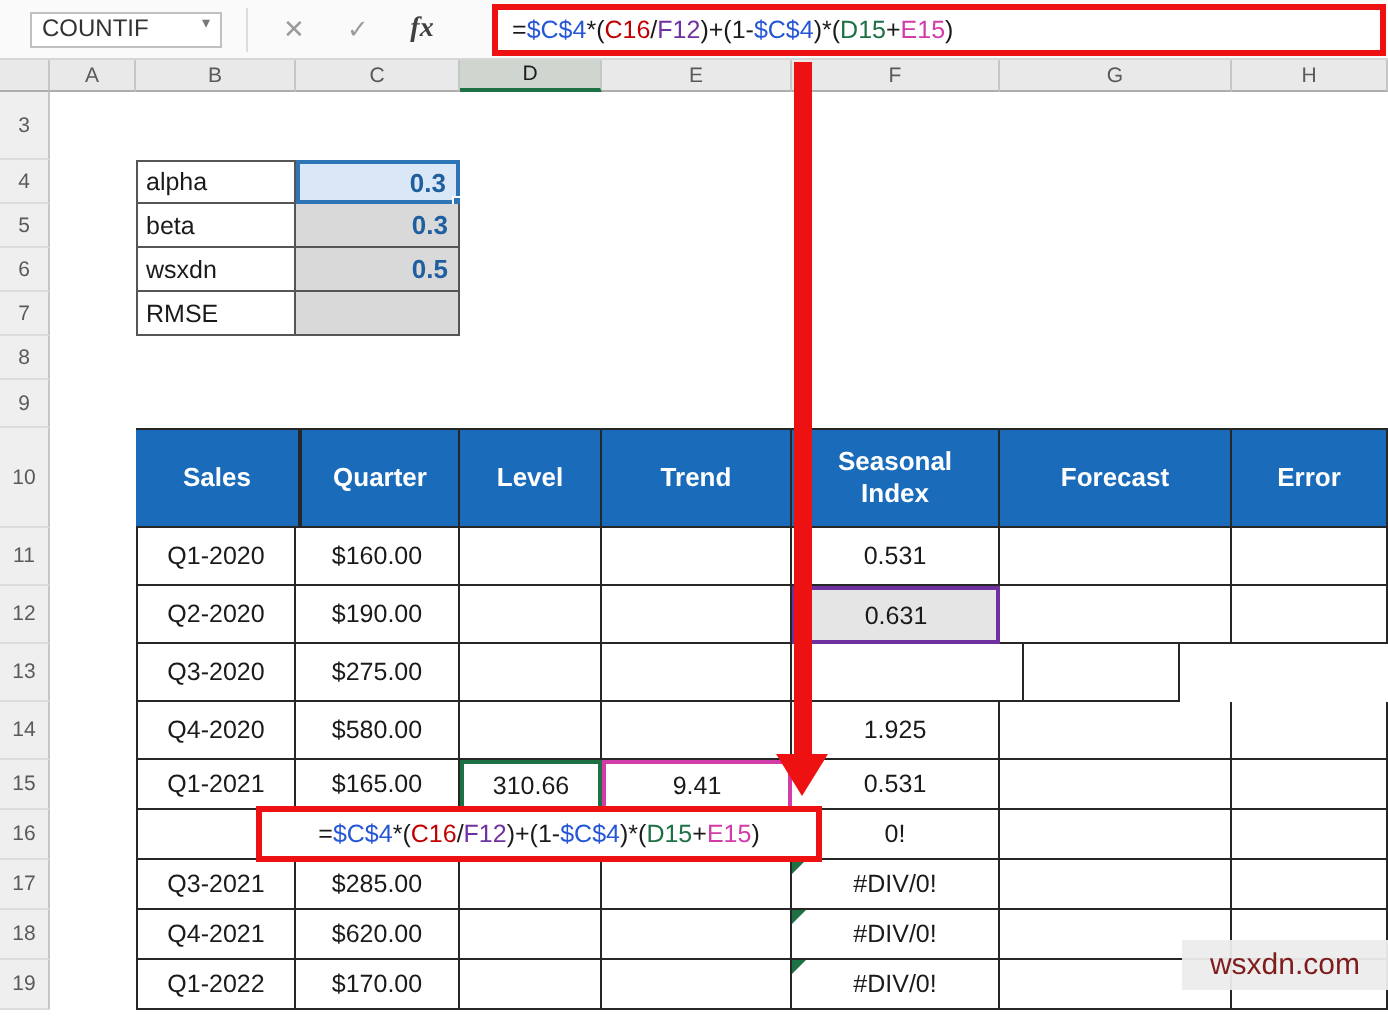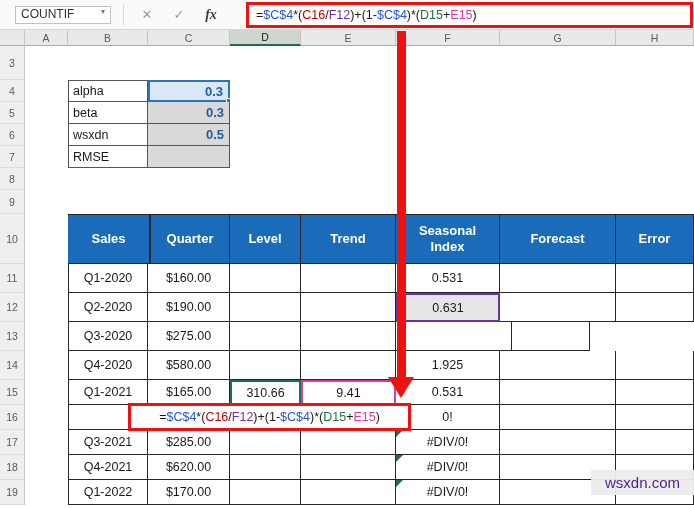--- a/index.html
+++ b/index.html
@@ -76,21 +76,21 @@
                 background:var(--annotation-red,#ee1111); }
   .arrow-head { position:absolute; left:388px; top:377px; width:0; height:0;
                 border-left:13px solid transparent; border-right:13px solid transparent;
                 border-top:21px solid var(--annotation-red,#ee1111); }
   .inline-box { position:absolute; left:128px; top:403px; width:283px; height:28px;
                 border:3px solid var(--annotation-red,#ee1111); background:#fff;
                 display:flex; align-items:center; justify-content:center; font-size:12.5px; }
 
   
   .wm { position:absolute; right:0; bottom:13px; background:rgba(236,236,236,0.95);
-        color:#4c1d95; font-size:15px; padding:4px 14px; }
+        color:#7f1d1d; font-size:15px; padding:4px 14px; }
 </style>
 </head>
 <body>
 
 <div class="app">
 
   <div class="fbar">
     <div class="name-box">
       <span>COUNTIF</span>
       <span class="nb-arrow">▾</span>

